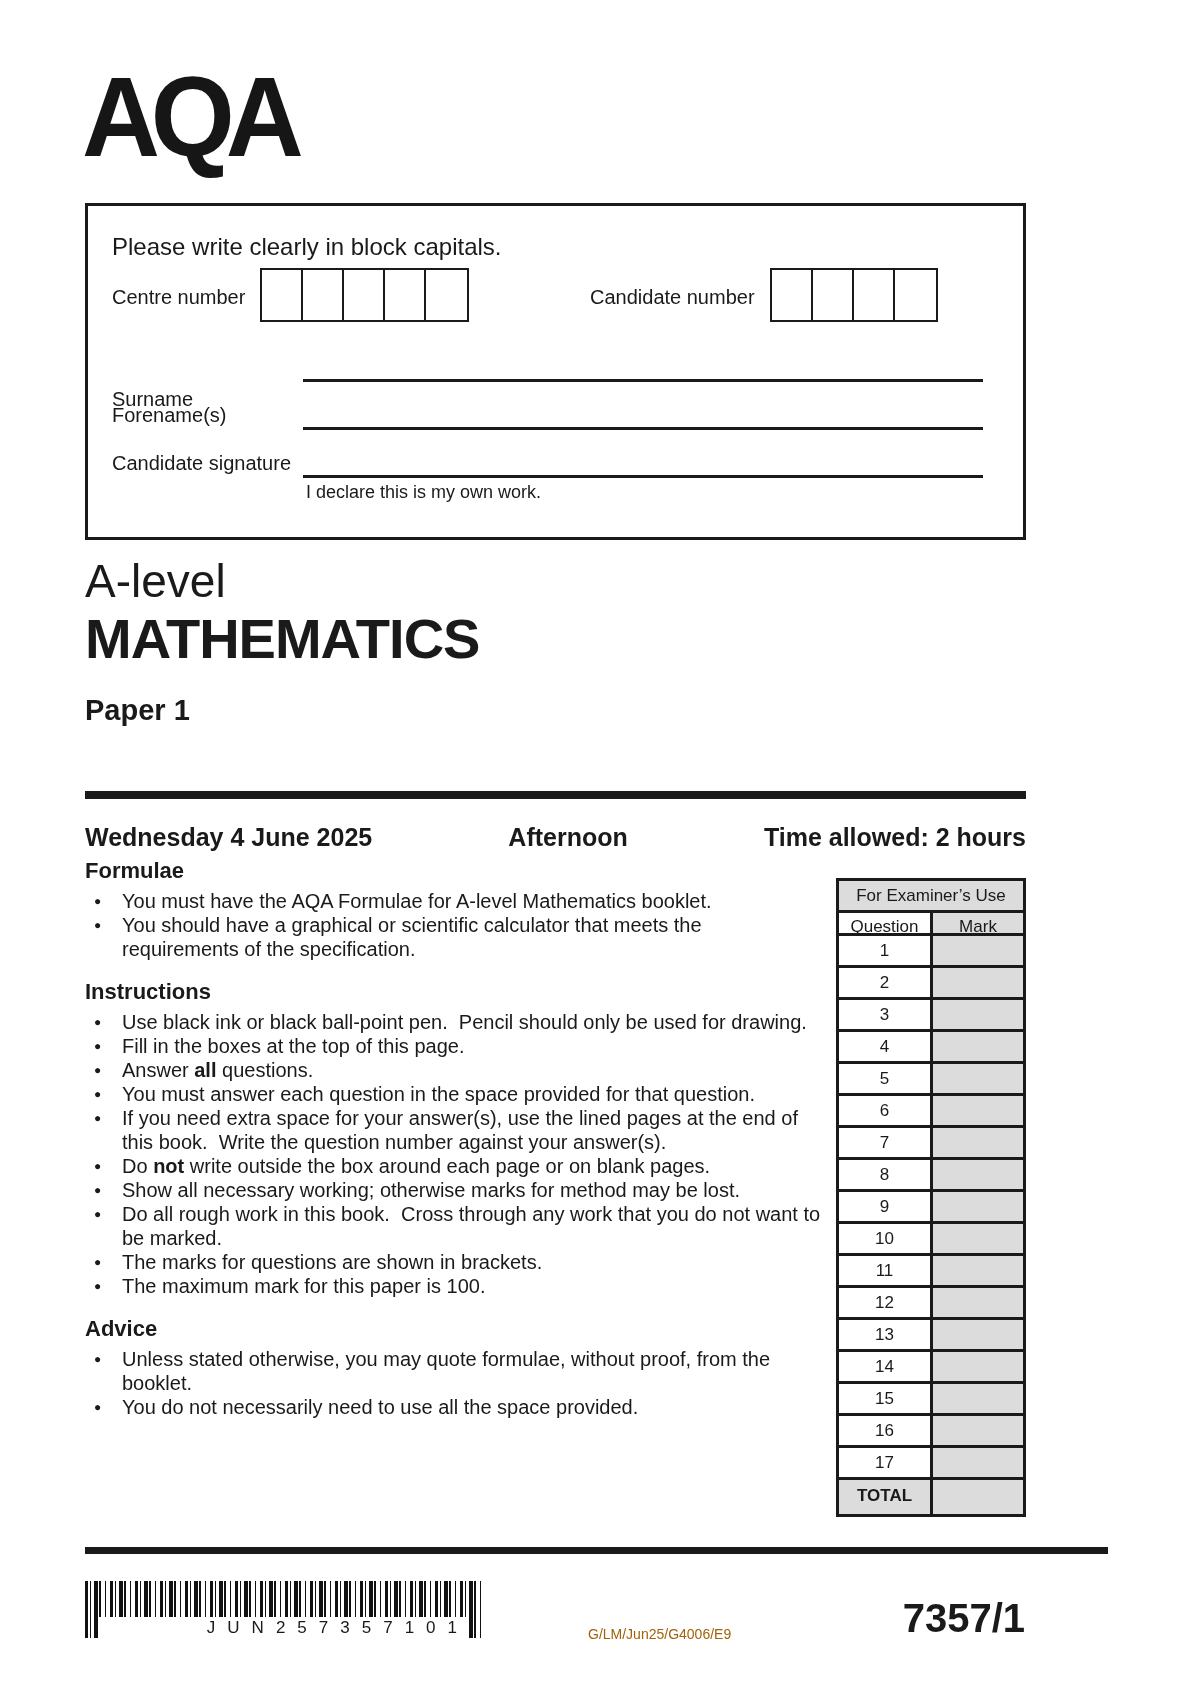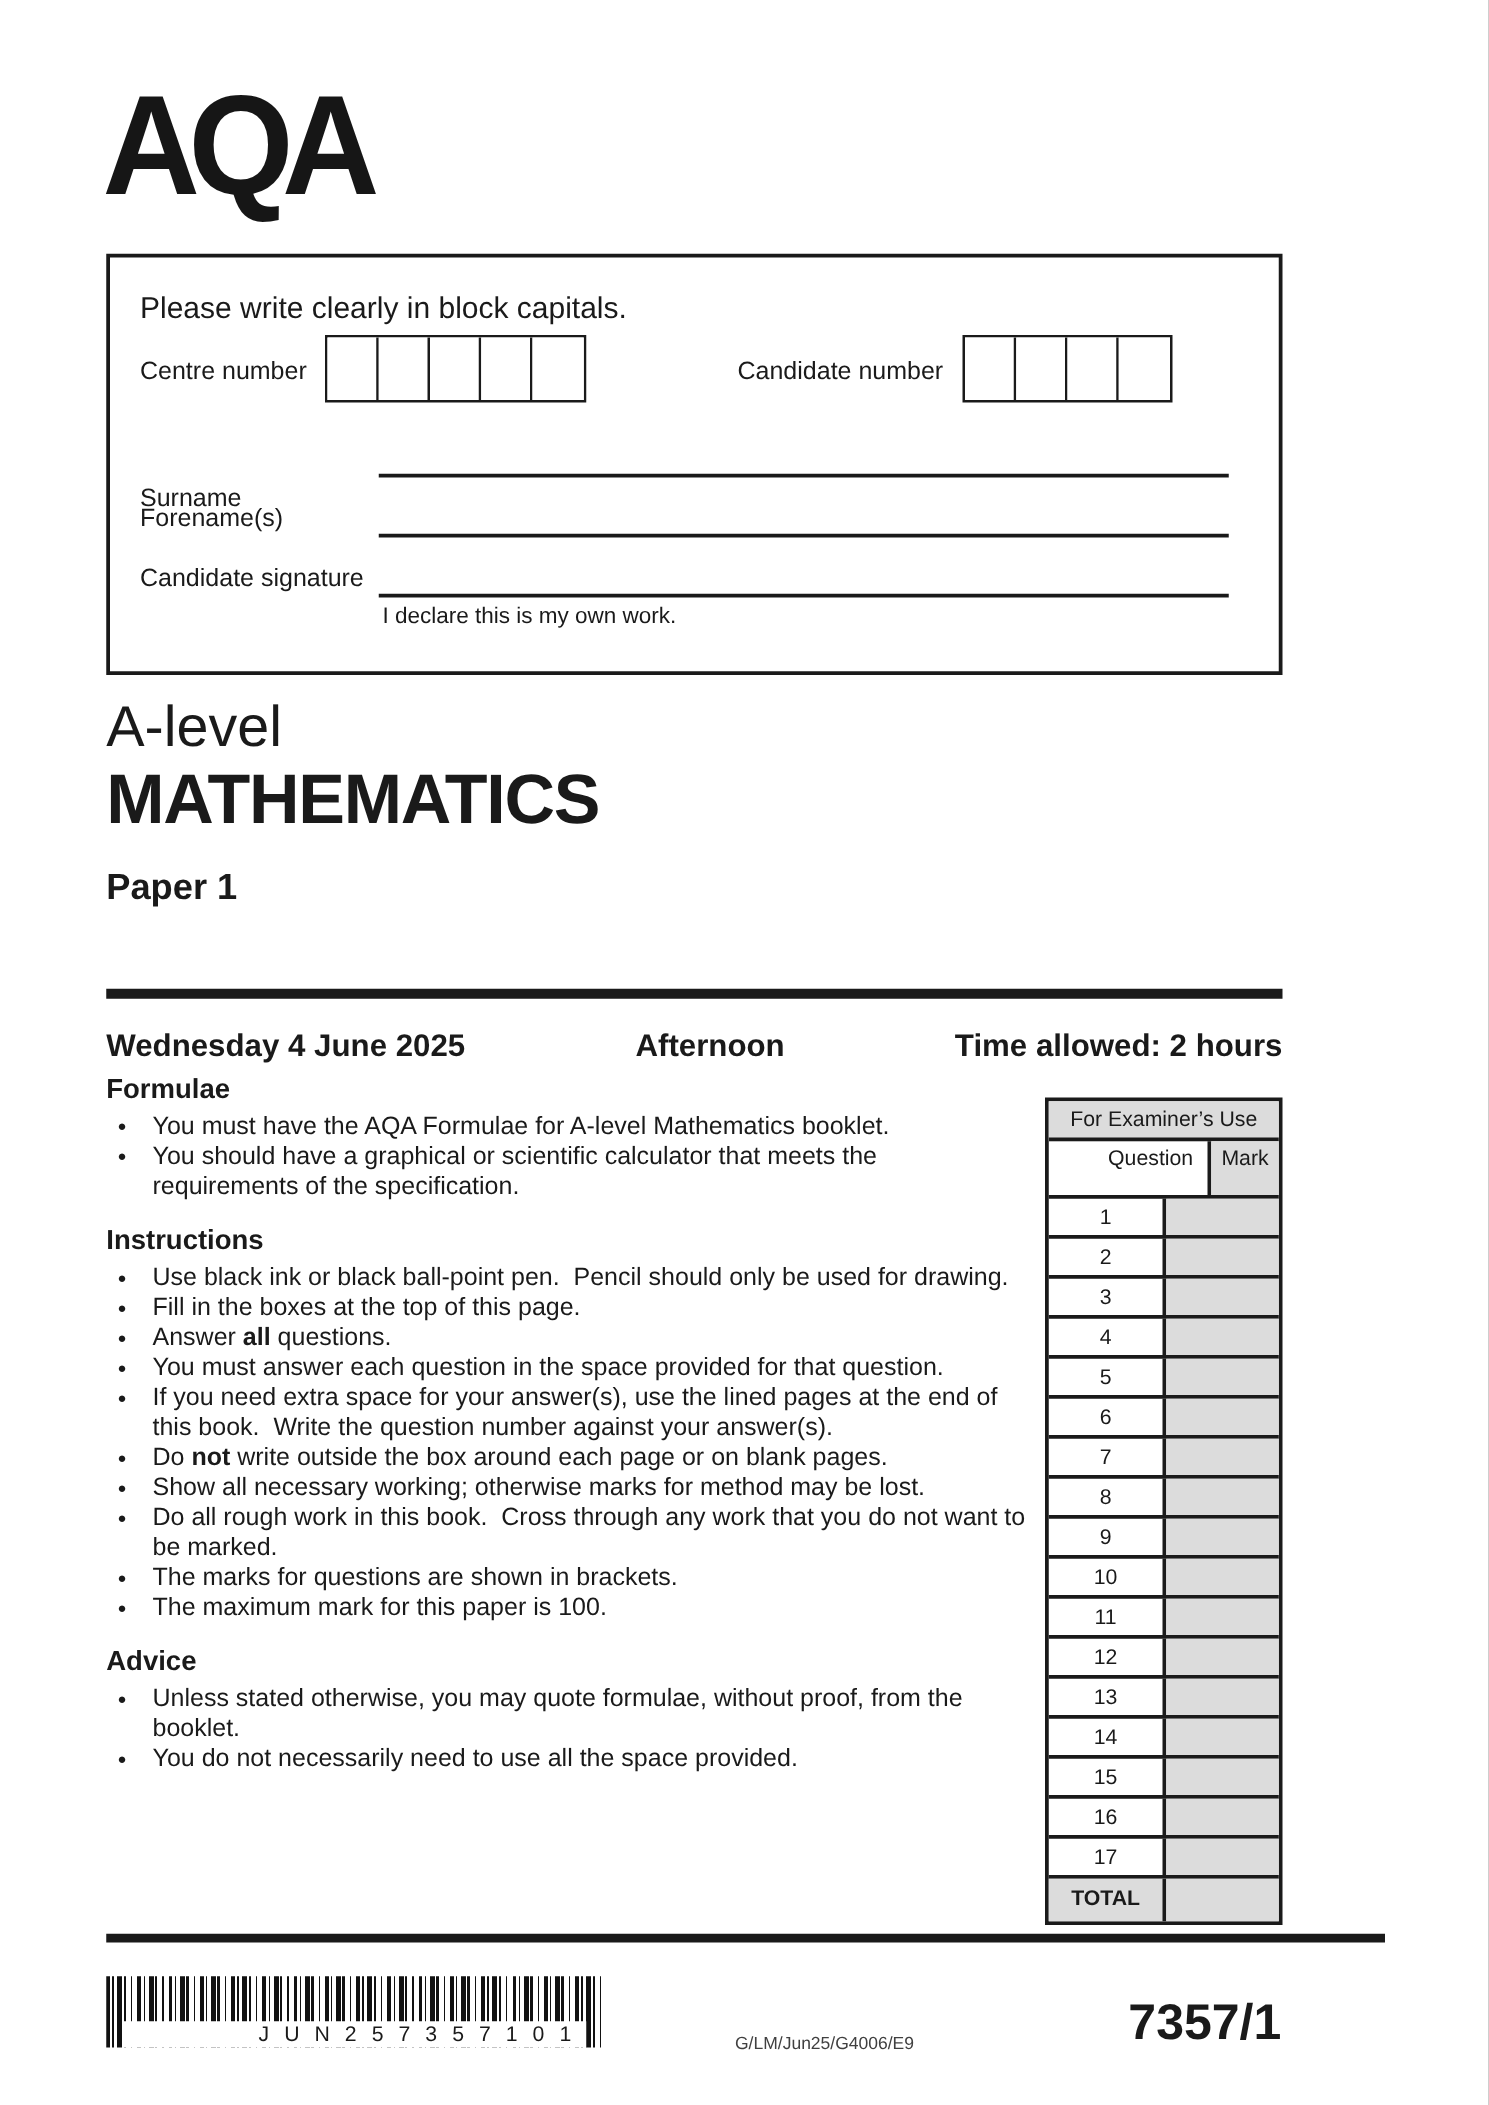--- a/index.html
+++ b/index.html
@@ -46,21 +46,21 @@
   .li { display: flex; }
   .dot { width: 37px; padding-left: 9px; font-size: 12px; line-height: 24px; }
   .li-t { flex: 1; font-size: 20px; line-height: 24px; white-space: pre-wrap; }
   
   .xtable {
     position: absolute; left: 836px; top: 878px; width: 190px;
     border: 3px solid #1a1a1a; font-size: 17px; background: #fff;
   }
   .xt-title { height: 32px; line-height: 29px; text-align: center; background: #dcdcdc; border-bottom: 3px solid #1a1a1a; }
   .xt-head, .xt-row, .xt-total { display: flex; border-bottom: 3px solid #1a1a1a; }
-  .xt-head { height: 46px; padding-left: 36px; }
+  .xt-head { height: 23px; }
   .xt-row  { height: 32px; }
   .xt-total{ height: 34px; border-bottom: none; font-weight: 700; }
   .xt-q { width: 94px; border-right: 3px solid #1a1a1a; text-align: center; }
   .xt-m { flex: 1; background: #dcdcdc; }
   .xt-head .xt-q { line-height: 28px; }
   .xt-head .xt-m { text-align: center; line-height: 28px; }
   .xt-row .xt-q { line-height: 29px; }
   .xt-total .xt-q { line-height: 31px; background: #dcdcdc; }
   
   .footer-rule { position: absolute; left: 85px; top: 1547px; width: 1023px; height: 7px; background: #1a1a1a; }
@@ -69,21 +69,21 @@
     background: repeating-linear-gradient(90deg,
       #111 0 3px, #fff 3px 5px, #111 5px 6px, #fff 6px 9px,
       #111 9px 13px, #fff 13px 14px, #111 14px 16px, #fff 16px 20px,
       #111 20px 21px, #fff 21px 25px);
   }
   .barcode-text {
     position: absolute; left: 14px; right: 14px; bottom: 0; height: 21px;
     background: #fff; text-align: right; line-height: 21px;
     font-size: 17px; letter-spacing: 12px; white-space: nowrap; overflow: hidden;
   }
-  .print-ref { position: absolute; left: 588px; top: 1626px; font-size: 14px; color: #404040; }
+  .print-ref { position: absolute; left: 588px; top: 1626px; font-size: 14px; color: #a16207; }
   .paper-code { position: absolute; right: 166px; top: 1596px; font-size: 40px; font-weight: 700; }
 </style>
 </head>
 <body>
 
 <div id="page">
 
   <div class="logo">AQA</div>
 
   <div class="cand-box">

